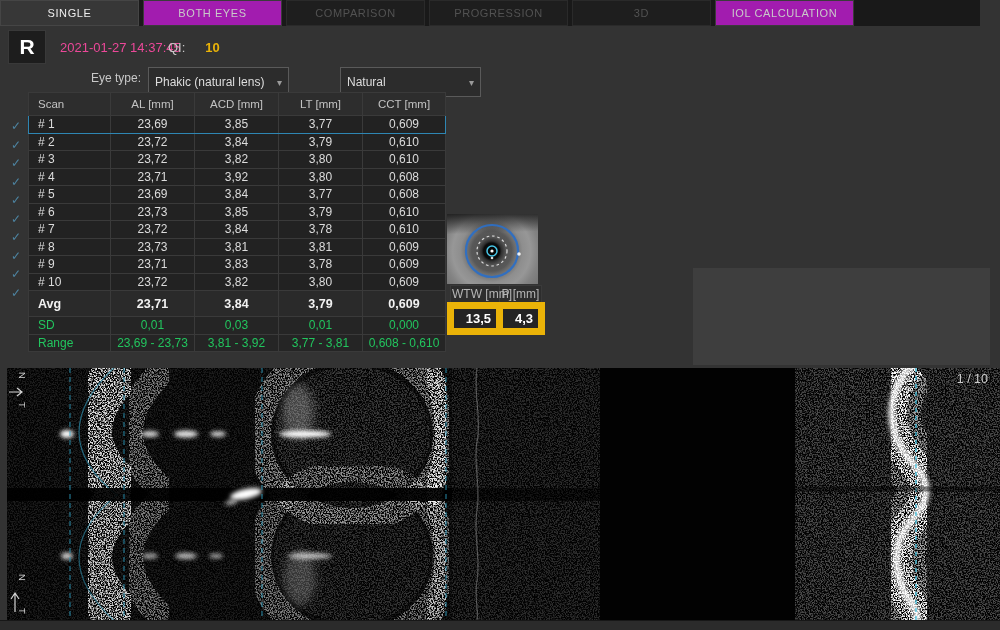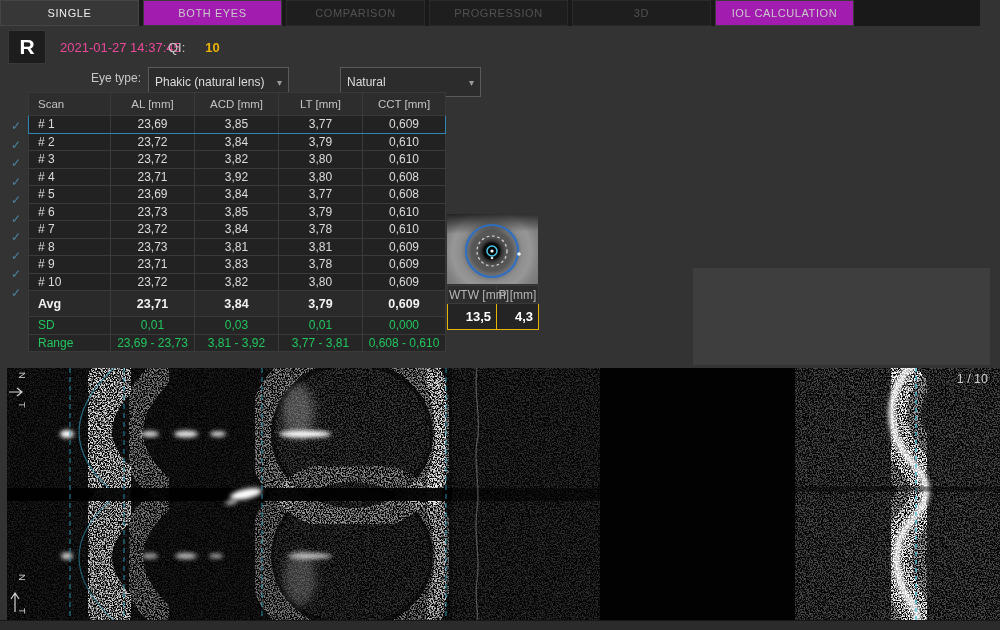--- a/index.html
+++ b/index.html
@@ -50,21 +50,21 @@
 
   
   .eye-thumb{position:absolute;left:447px;top:214px;width:91px;height:70px;overflow:hidden;
     background:
       linear-gradient(178deg, rgba(30,30,30,.95) 0%, rgba(35,35,35,0) 28%),
       radial-gradient(circle at 49% 53%, #0b0b0b 0px, #0b0b0b 8px, #303030 10px, #545454 14px,
         #585858 20px, #6a6a6a 23px, #8e8e8e 31px, #979797 39px, #838383 47px, #6d6d6d 62px);}
   .pupil-table{position:absolute;left:447px;top:285px;width:91px;border-collapse:collapse;table-layout:fixed;}
   .pupil-table th{height:18px;background:#2d2d2d;border:1px solid #3a3a3a;color:#b5b5b5;
        font-size:12px;font-weight:normal;white-space:nowrap;}
-  .pupil-table td{height:26px;background:#242424;border:1px solid #eab308;color:#fff;
+  .pupil-table td{height:26px;background:#242424;border:7px solid #eab308;color:#fff;
        font-size:13px;font-weight:bold;text-align:right;padding-right:5px;}
 
   .empty-panel{position:absolute;left:693px;top:268px;width:297px;height:97px;background:#3e3e3e;}
 
   
   .oct{position:absolute;left:0;top:368px;width:1000px;height:252px;border-radius:18px;}
   .footer{position:absolute;left:0;top:620px;width:1000px;height:10px;background:#2b2b2b;border-top:1px solid #171717;}
   svg text{font-family:"Liberation Sans",sans-serif;}
 </style>
 </head>

